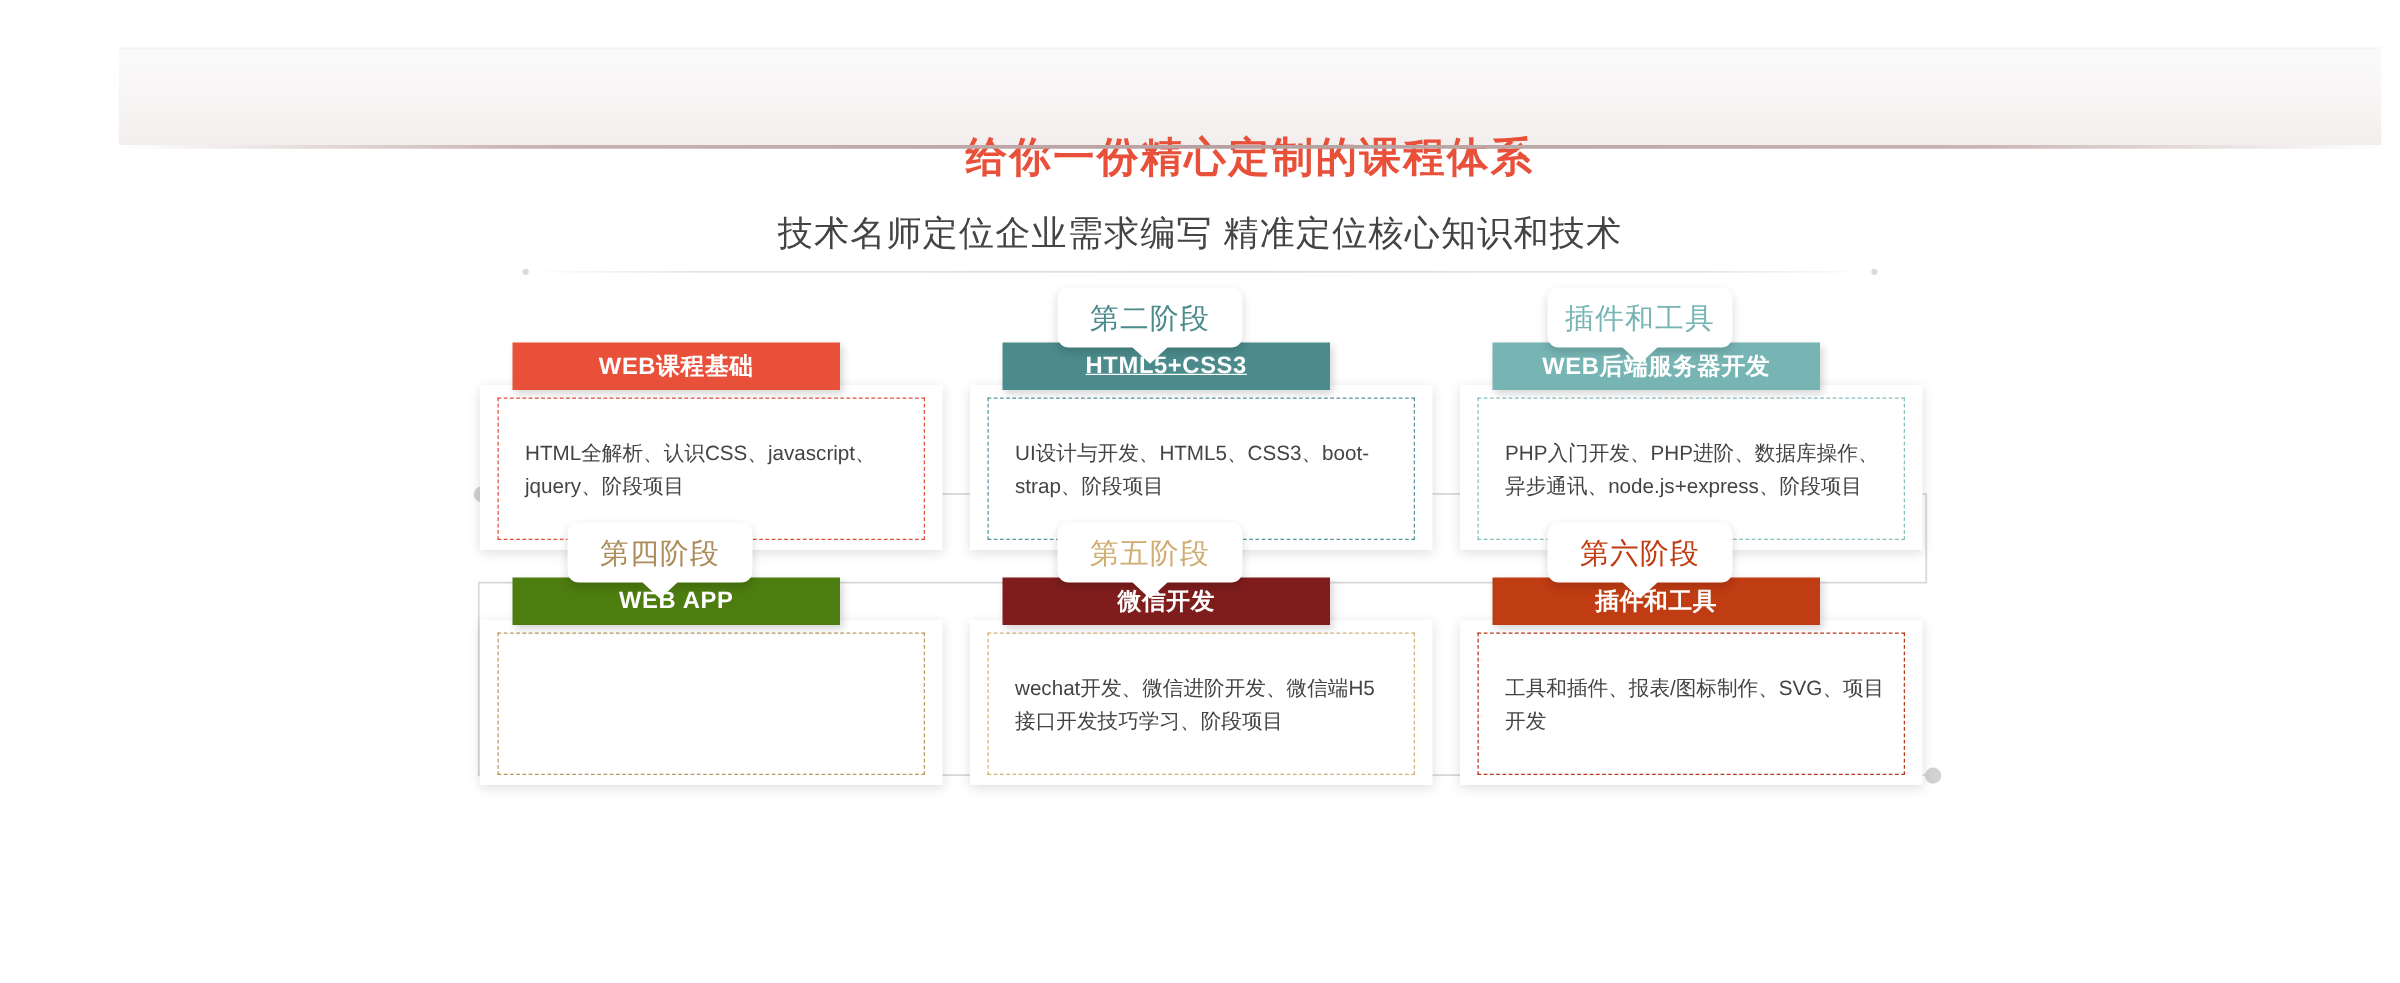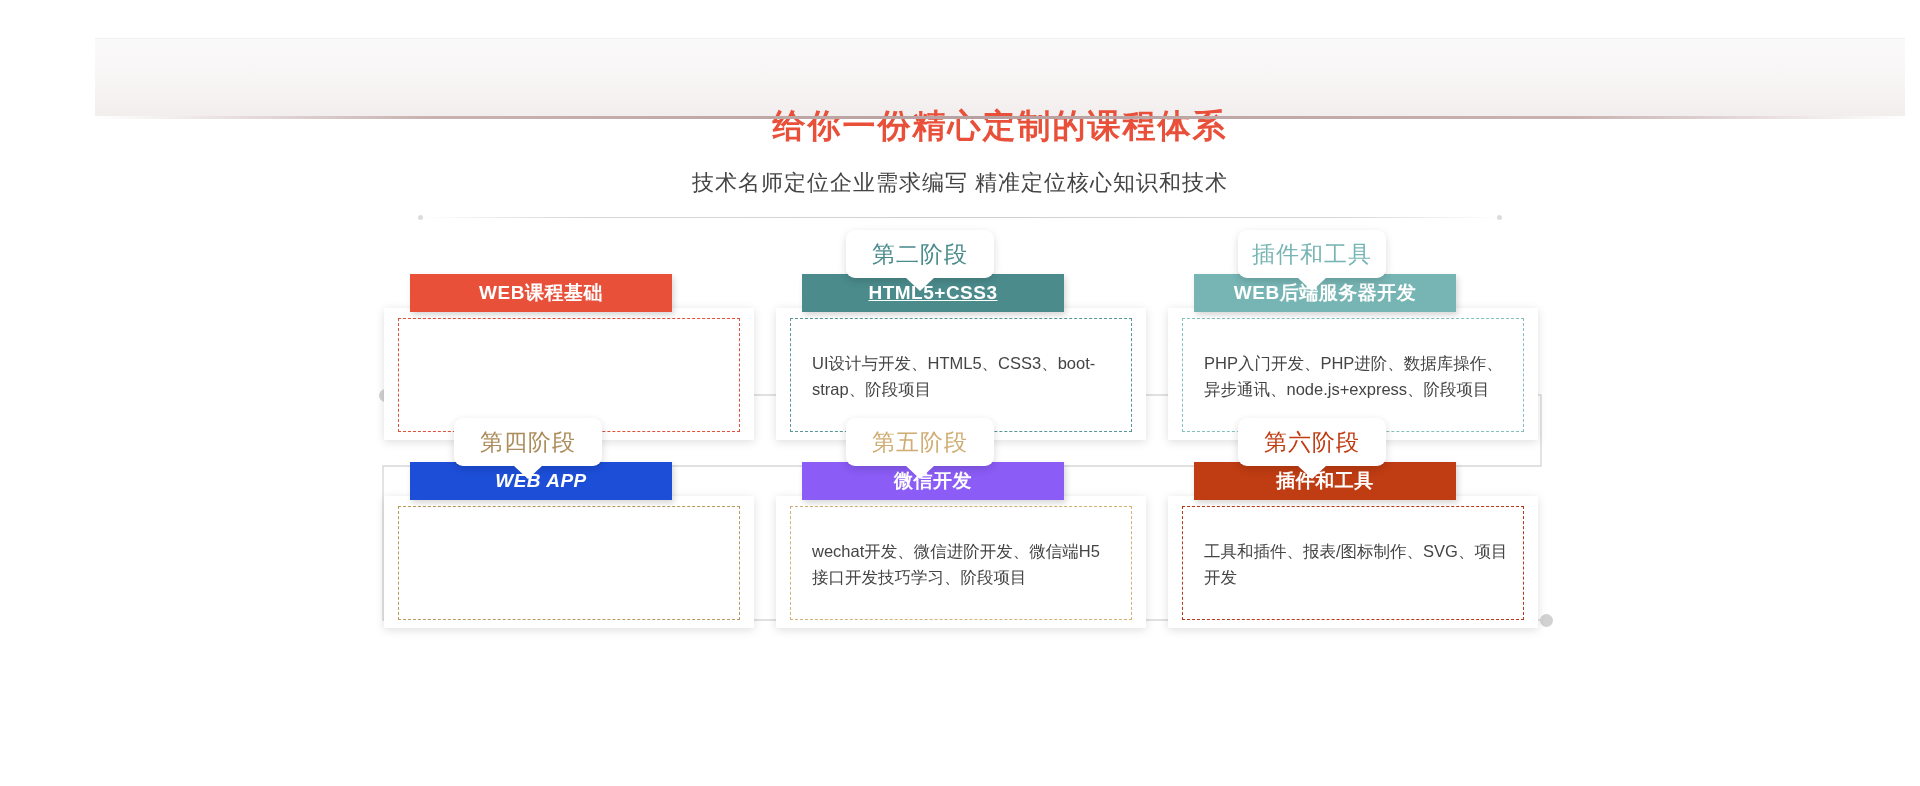--- a/index.html
+++ b/index.html
@@ -42,21 +42,21 @@
 
   
   .subtitle-wrap {
     position: absolute;
     left: 0; right: 0; top: 168px;
     text-align: center;
   }
   .subtitle {
     display: inline-block;
     color: #444444;
-    font-size: 22px;
+    font-size: 28px;
     letter-spacing: 1px;
     white-space: nowrap;
   }
   .subtitle-rule {
     position: absolute;
     left: 420px; top: 217px;
     width: 1080px; height: 1px;
     background: linear-gradient(to right, rgba(200,200,200,0) 0%, #d8d8d8 14%, #d0d0d0 50%, #d8d8d8 86%, rgba(200,200,200,0) 100%);
   }
   .subtitle-rule .cap {
@@ -183,20 +183,21 @@
   </svg>
   <span class="conn-dot" style="left: 379px; top: 389px; background: rgb(210, 210, 210);"></span>
   <span class="conn-dot" style="left: 1540px; top: 614px; background: rgb(210, 210, 210);"></span>
 
   <div class="row row-1">
 
     <div class="stage c1">
       <div class="stage-panel"></div>
       <div class="stage-box" style="border-color: rgb(224, 80, 58);"></div>
       <div class="ribbon" style="background: rgb(232, 80, 58);">WEB课程基础</div>
+      <div class="stage-desc">HTML全解析、认识CSS、javascript、jquery、阶段项目</div>
     </div>
 
     <div class="stage c2">
       <div class="stage-panel"></div>
       <div class="stage-box" style="border-color: rgb(87, 151, 154);"></div>
       <div class="ribbon" style="background: rgb(75, 139, 140); text-decoration: underline;">HTML5+CSS3</div>
       <div class="pill" style="color: rgb(75, 139, 140);">第二阶段</div>
       <div class="stage-desc">UI设计与开发、HTML5、CSS3、boot-strap、阶段项目</div>
     </div>
 
@@ -208,28 +209,28 @@
       <div class="stage-desc">PHP入门开发、PHP进阶、数据库操作、异步通讯、node.js+express、阶段项目</div>
     </div>
 
   </div>
 
   <div class="row row-2">
 
     <div class="stage c1">
       <div class="stage-panel"></div>
       <div class="stage-box" style="border-color: rgb(184, 153, 95);"></div>
-      <div class="ribbon" style="background: #1d4ed8; font-style: italic;">WEB APP</div>
+      <div class="ribbon" style="background: #4d7c0f;">WEB APP</div>
       <div class="pill" style="color: rgb(171, 140, 90);">第四阶段</div>
     </div>
 
     <div class="stage c2">
       <div class="stage-panel"></div>
       <div class="stage-box" style="border-color: rgb(210, 178, 120);"></div>
-      <div class="ribbon" style="background: #8b5cf6;">微信开发</div>
+      <div class="ribbon" style="background: #7f1d1d;">微信开发</div>
       <div class="pill" style="color: rgb(207, 173, 115);">第五阶段</div>
       <div class="stage-desc">wechat开发、微信进阶开发、微信端H5接口开发技巧学习、阶段项目</div>
     </div>
 
     <div class="stage c3">
       <div class="stage-panel"></div>
       <div class="stage-box" style="border-color: rgb(184, 57, 26);"></div>
       <div class="ribbon" style="background: rgb(192, 60, 18);">插件和工具</div>
       <div class="pill" style="color: rgb(192, 60, 18); text-align: center;">第六阶段</div>
       <div class="stage-desc">工具和插件、报表/图标制作、SVG、项目开发</div>

